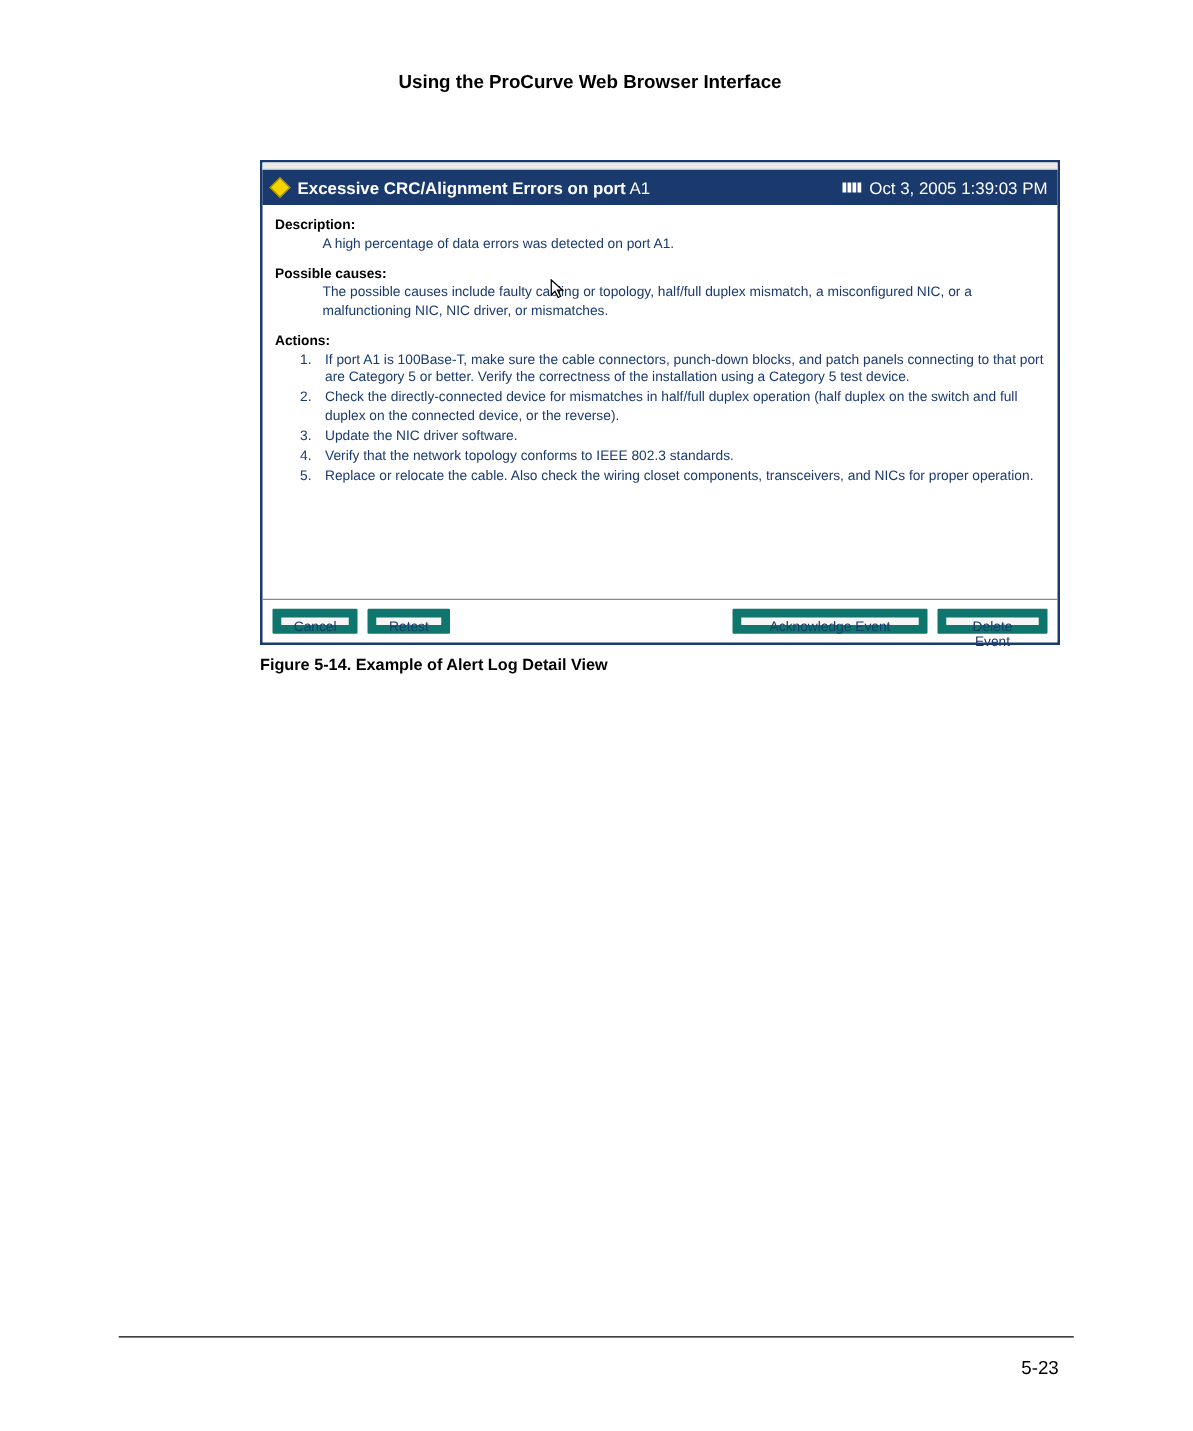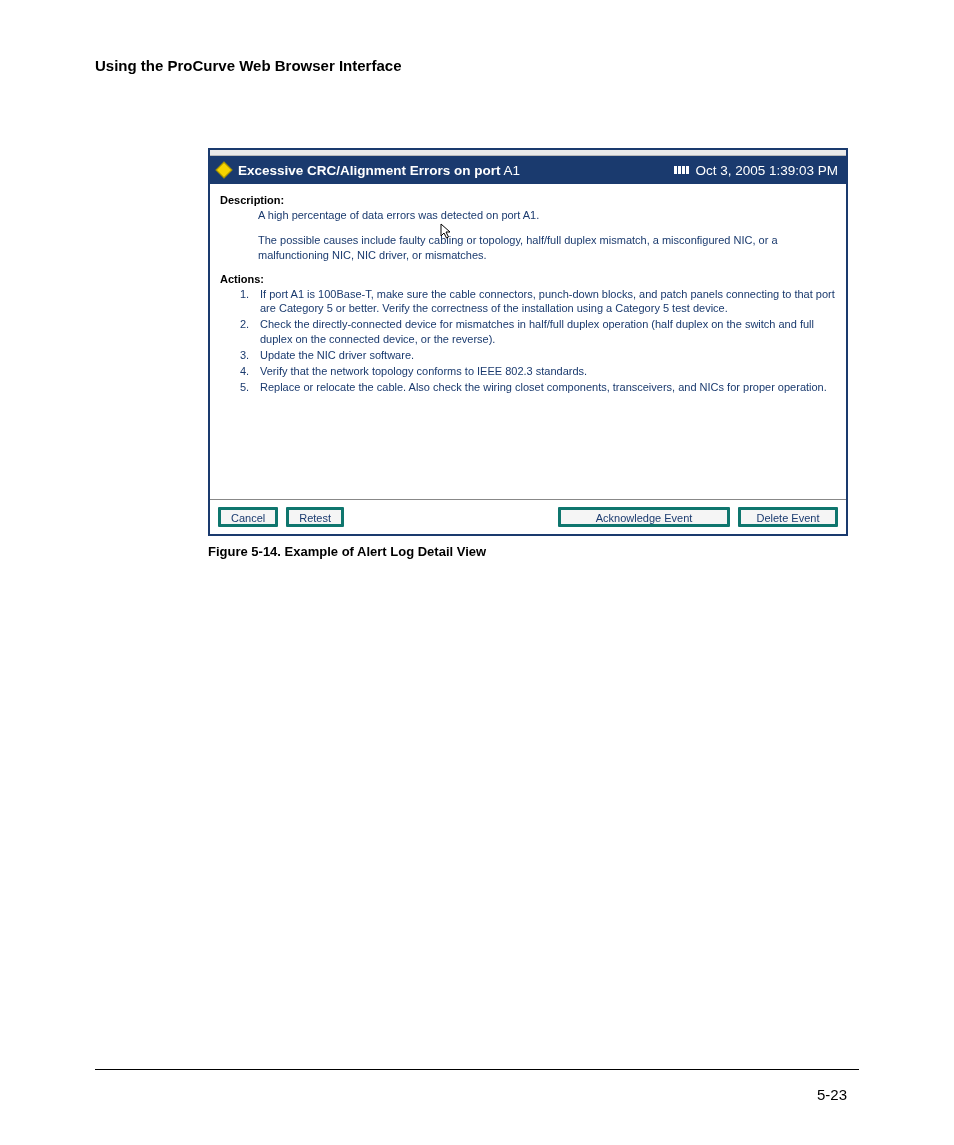--- a/index.html
+++ b/index.html
@@ -9,22 +9,22 @@
     background: #fff;
     font-family: Arial, Helvetica, sans-serif;
     position: relative;
   }
   .page {
     padding: 55px 95px 0 95px;
     position: relative;
     height: 100%;
   }
   .header-block {
-    text-align: left;
-    margin-bottom: 72px;
+    text-align: center;
+    margin-bottom: 52px;
     margin-right: 10px;
   }
   .header-title {
     font-weight: bold;
     font-size: 15px;
     color: #000;
     line-height: 1.4;
   }
   .header-sub {
     font-size: 14px;
@@ -112,31 +112,31 @@
   }
   .action-txt { flex: 1; }
   .dialog-footer {
     border-top: 1px solid #888;
     padding: 7px 8px;
     display: flex;
     gap: 8px;
     align-items: center;
   }
   .dbtn {
-    border: 3px solid #0f766e;
+    border: 7px solid #0f766e;
     background: #f5f5f5;
     color: #1a3a6e;
     font-size: 11px;
     padding: 2px 10px;
     height: 20px;
     cursor: pointer;
     border-radius: 1px;
     font-family: inherit;
   }
-  .dbtn.wide { width: 172px; }
+  .dbtn.wide { width: 156px; }
   .spacer { flex: 1; }
   .caption {
     font-weight: bold;
     font-size: 13px;
     margin-top: 8px;
     margin-left: 113px;
   }
   .page-rule {
     position: absolute;
     left: 95px;
@@ -181,20 +181,21 @@
             <div></div>
             <div></div>
         </div>
         <div class="title-time">Oct 3, 2005 1:39:03 PM</div>
       </div>
 
       <div class="dialog-body">
         <div class="section-heading">Description:</div>
         <div class="section-text">A high percentage of data errors was detected on port A1.</div>
 
+        <div class="section-heading">Possible causes:</div>
         <div class="section-text">The possible causes include faulty cabling or topology, half/full duplex mismatch, a misconfigured NIC, or a malfunctioning NIC, NIC driver, or mismatches.</div>
 
         <div class="section-heading">Actions:</div>
         <div class="actions-list">
           <div class="action-row">
             <div class="action-num">1.</div>
             <div class="action-txt">If port A1 is 100Base-T, make sure the cable connectors, punch-down blocks, and patch panels connecting to that port are Category 5 or better. Verify the correctness of the installation using a Category 5 test device.</div>
           </div>
           <div class="action-row">
             <div class="action-num">2.</div>
@@ -213,21 +214,21 @@
             <div class="action-txt">Replace or relocate the cable. Also check the wiring closet components, transceivers, and NICs for proper operation.</div>
           </div>
         </div>
       </div>
 
       <div class="dialog-footer">
         <button class="dbtn">Cancel</button>
         <button class="dbtn">Retest</button>
         <div class="spacer"></div>
         <button class="dbtn wide">Acknowledge Event</button>
-        <button class="dbtn" style="width:100px">Delete Event</button>
+        <button class="dbtn" style="width:88px">Delete Event</button>
       </div>
     </div>
 
     <svg class="cursor-ptr" viewBox="0 0 14 18">
       <path d="M1 1 L1 13 L4 10 L6.5 15 L8.5 14 L6 9 L10 9 Z" fill="#fff" stroke="#000" stroke-width="1"></path>
     </svg>
   </div>
 
   <div class="caption">Figure 5-14. Example of Alert Log Detail View</div>
 

